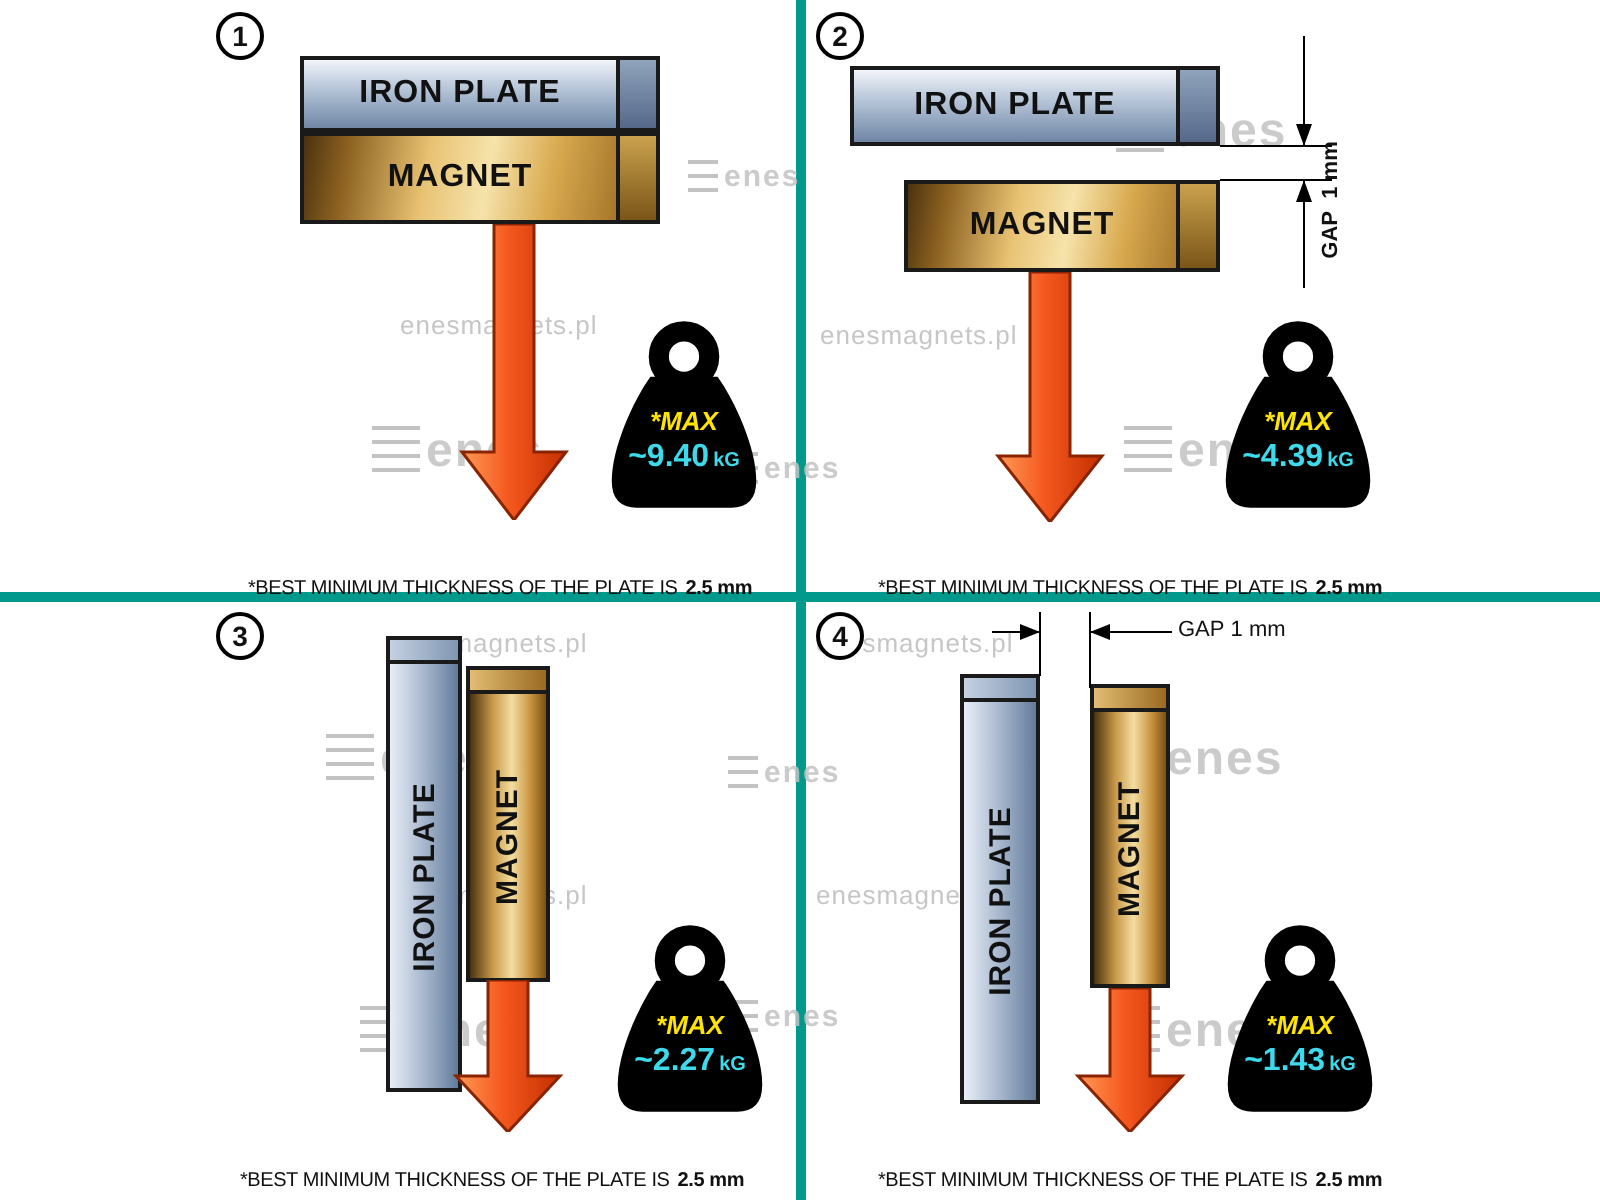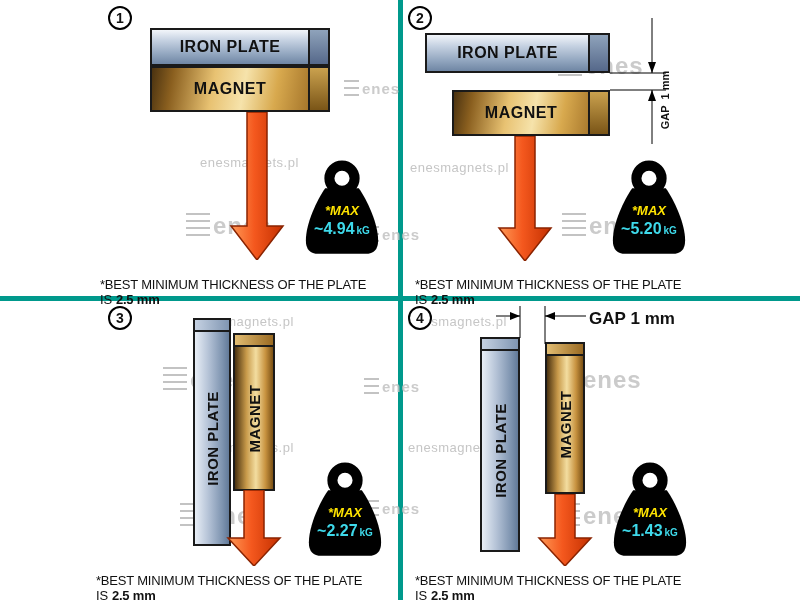--- a/index.html
+++ b/index.html
@@ -58,28 +58,28 @@
   
   .weight { position:absolute; width:84px; height:101px; z-index:2; }
   .weight svg { width:100%; height:100%; display:block; }
   .wmax { position:absolute; top:45px; left:0; right:0; text-align:center;
           color:var(--max,#ffe400); font-weight:bold; font-style:italic; font-size:13px; }
   .wval { position:absolute; top:62px; left:0; right:0; text-align:center;
           color:var(--value,#3ed9ea); font-weight:bold; font-size:16px; }
   .wunit { font-size:10px; margin-left:2px; }
 
   
-  .caption { position:absolute; width:300px; font-size:13px; letter-spacing:-0.2px; color:#111; z-index:2; }
+  .caption { position:absolute; width:300px; text-align:center; font-size:10px; letter-spacing:-0.2px; color:#111; z-index:2;margin-top:12px; }
   .caption b { margin-left:4px; }
 
   
   .dim { position:absolute; z-index:2; }
   .gap-vertical { position:absolute; display:flex; align-items:center; justify-content:center; z-index:2; }
   .gap-vertical .vlabel-sm { transform:rotate(-90deg); white-space:nowrap; font-weight:bold; font-size:11px; }
-  .gap-horizontal { position:absolute; font-weight:bold; font-size:17px; white-space:nowrap; z-index:2; }
+  .gap-horizontal { position:absolute; font-weight:normal; font-size:11px; white-space:nowrap; z-index:2; }
 </style>
 </head>
 <body>
 
 <svg width="0" height="0" style="position:absolute" aria-hidden="true">
   <defs>
     <linearGradient id="arrGrad" x1="0" y1="0" x2="1" y2="0">
       <stop offset="0" stop-color="#ff9a57"></stop>
       <stop offset="0.45" stop-color="#f4581e"></stop>
       <stop offset="1" stop-color="#c43000"></stop>
@@ -159,21 +159,21 @@
   </div>
   <svg class="arrow" style="left:229px;top:112px;" width="56" height="148" viewBox="0 0 56 148">
     <polygon points="18,0 38,0 38,114 54,114 28,148 2,114 18,114" fill="url(#arrGrad)" stroke="#8a2300" stroke-width="1.5"></polygon>
   </svg>
   <div class="weight" style="left:300px;top:158px;">
     <svg viewBox="0 0 100 120">
       <circle cx="50" cy="24" r="15" fill="none" stroke="#000" stroke-width="12"></circle>
       <path d="M30,36 L70,36 C80,50 93,78 93,98 Q93,114 78,114 L22,114 Q7,114 7,98 C7,78 20,50 30,36 Z" fill="#000"></path>
     </svg>
     <div class="wmax">*MAX</div>
-    <div class="wval"><span>~4.94</span><span class="wunit">kG</span></div>
+    <div class="wval"><span>~9.40</span><span class="wunit">kG</span></div>
   </div>
   <div class="caption" style="left:100px;top:277px;">
     <span>*BEST MINIMUM THICKNESS OF THE PLATE IS</span><b>2.5 mm</b>
   </div>
 
   <div class="pnum" style="left:408px;top:6px;">2</div>
   <div class="plate-h" style="left:425px;top:33px;width:185px;height:40px;">
     <span class="block-label">IRON PLATE</span>
     <i class="end-face ef-steel"></i>
   </div>
@@ -194,21 +194,21 @@
   </div>
   <svg class="arrow" style="left:497px;top:136px;" width="56" height="125" viewBox="0 0 56 125">
     <polygon points="18,0 38,0 38,92 54,92 28,125 2,92 18,92" fill="url(#arrGrad)" stroke="#8a2300" stroke-width="1.5"></polygon>
   </svg>
   <div class="weight" style="left:607px;top:158px;">
     <svg viewBox="0 0 100 120">
       <circle cx="50" cy="24" r="15" fill="none" stroke="#000" stroke-width="12"></circle>
       <path d="M30,36 L70,36 C80,50 93,78 93,98 Q93,114 78,114 L22,114 Q7,114 7,98 C7,78 20,50 30,36 Z" fill="#000"></path>
     </svg>
     <div class="wmax">*MAX</div>
-    <div class="wval"><span>~5.20</span><span class="wunit">kG</span></div>
+    <div class="wval"><span>~4.39</span><span class="wunit">kG</span></div>
   </div>
   <div class="caption" style="left:415px;top:277px;">
     <span>*BEST MINIMUM THICKNESS OF THE PLATE IS</span><b>2.5 mm</b>
   </div>
 
   <div class="pnum" style="left:108px;top:306px;">3</div>
   <div class="plate-v" style="left:193px;top:318px;width:38px;height:228px;">
     <i class="top-face tf-steel"></i>
     <span class="vlabel">IRON PLATE</span>
   </div>

